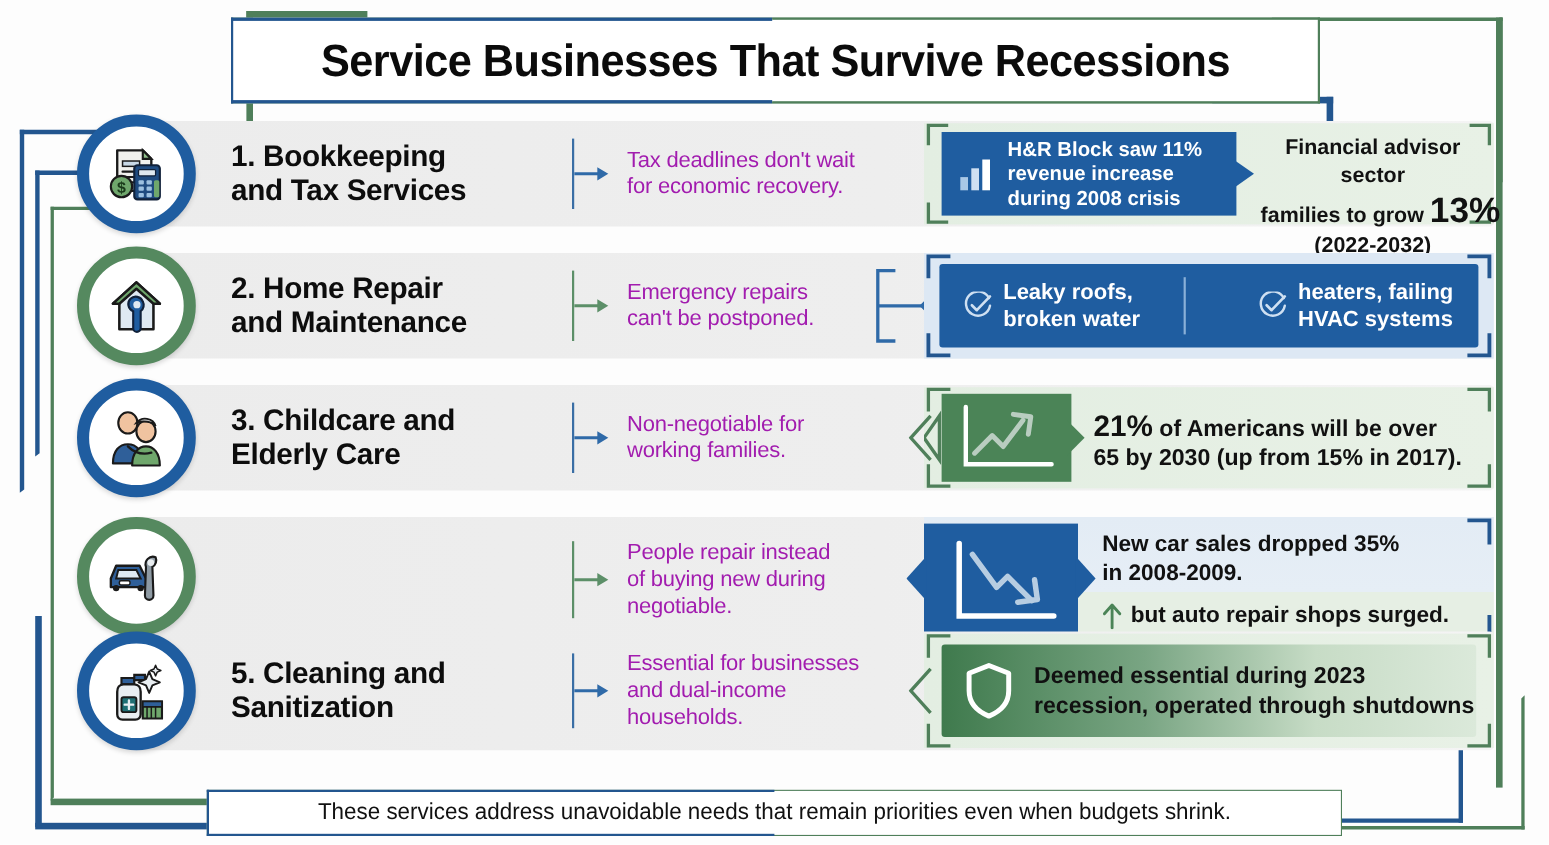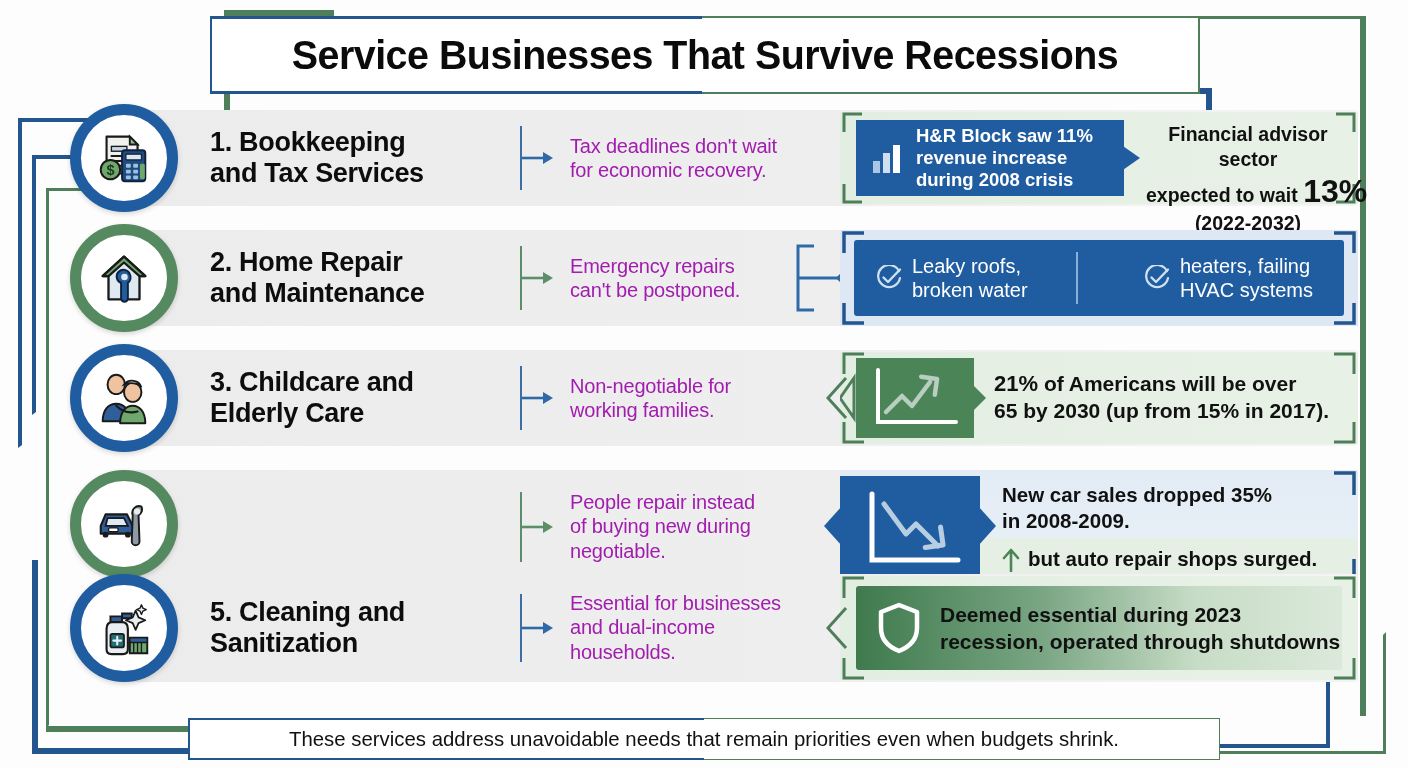--- a/index.html
+++ b/index.html
@@ -87,21 +87,21 @@
     display: flex; align-items: center; gap: 12px;
     padding: 10px 18px 10px 14px;
   }
   .stat-green-bg {
     background: linear-gradient(90deg,#e3eee2 0%, #e8f1e6 100%);
   }
   .txt-dark { color: #111; font-size: 19.5px; font-weight: 600; line-height: 1.26; }
   .big { font-size: 32px; font-weight: 800; }
 
   .checkline { display: flex; align-items: center; gap: 10px; color: #fff;
-               font-size: 20px; font-weight: 400; line-height: 1.2; }
+               font-size: 20px; font-weight: 700; line-height: 1.2; }
 
   .footer-wrap { position: absolute; left: 188px; top: 718px; width: 1032px; height: 42px; }
   .footer-box { position: absolute; inset: 0; background: #fff; border: 1.5px solid #4f7f5a; }
   .footer-box-left {
     position: absolute; left: 0; top: 0; width: 516px; height: 100%;
     border-left: 2px solid #23568f; border-top: 2.5px solid #23568f; border-bottom: 2.5px solid #23568f;
   }
   .footer-text {
     position: absolute; inset: 0; display: flex; align-items: center; justify-content: center;
     font-size: 21px; color: #111; white-space: nowrap; transform: scaleX(0.97);
@@ -191,21 +191,21 @@
           <div>revenue increase</div>
           <div>during 2008 crisis</div>
         </div>
       </div>
       <svg style="position:absolute;left:280px;top:34px;width:22px;height:28px;" viewBox="0 0 22 28">
         <path d="M0 0l20 14L0 28z" fill="#1f5da0"></path>
       </svg>
       <div class="panel txt-dark" style="left:306px; top:12px; width:204px; text-align:center;">
         <div>Financial advisor sector</div>
         <div style="white-space:nowrap;">
-          <span>expected to wait </span><span class="big">13%</span>
+          <span>families to grow </span><span class="big">13%</span>
         </div>
         <div>(2022-2032)</div>
       </div>
     </div>
   </div>
 
   <div class="row" style="top:230px;">
     <div class="row-strip"></div>
     <div class="badge green">
       <svg viewBox="0 0 64 64">
@@ -306,21 +306,21 @@
           <path d="M22 12v52h78" fill="none" stroke="#ffffff" stroke-width="4" stroke-linecap="round"></path>
           <path d="M30 54l16-16 10 10 18-24" fill="none" stroke="#b9cdc0" stroke-width="4.5" stroke-linejoin="round" stroke-linecap="round"></path>
           <path d="M64 20h16v16" fill="none" stroke="#b9cdc0" stroke-width="4.5" stroke-linecap="round" stroke-linejoin="round" transform="rotate(8 74 28)"></path>
         </svg>
       </div>
       <svg style="position:absolute;left:130px;top:32px;width:18px;height:32px;" viewBox="0 0 18 32">
         <path d="M0 0l16 16L0 32z" fill="#4b8457"></path>
       </svg>
       <div class="panel txt-dark" style="left:154px; top:20px; right:14px; font-size:21px;">
         <div style="white-space:nowrap;">
-          <span class="big" style="font-size:22px;margin-top:8px;">21%</span><span> of Americans will be over</span>
+          <span class="big" style="font-size:27px;margin-top:8px;">21%</span><span> of Americans will be over</span>
         </div>
         <div style="white-space:nowrap;">65 by 2030 (up from 15% in 2017).</div>
       </div>
     </div>
   </div>
 
   <div class="row" style="top:470px; height:114px;">
     <div class="row-strip" style="height:114px;"></div>
     <div class="badge green" style="top:0;">
       <svg viewBox="0 0 64 64">

